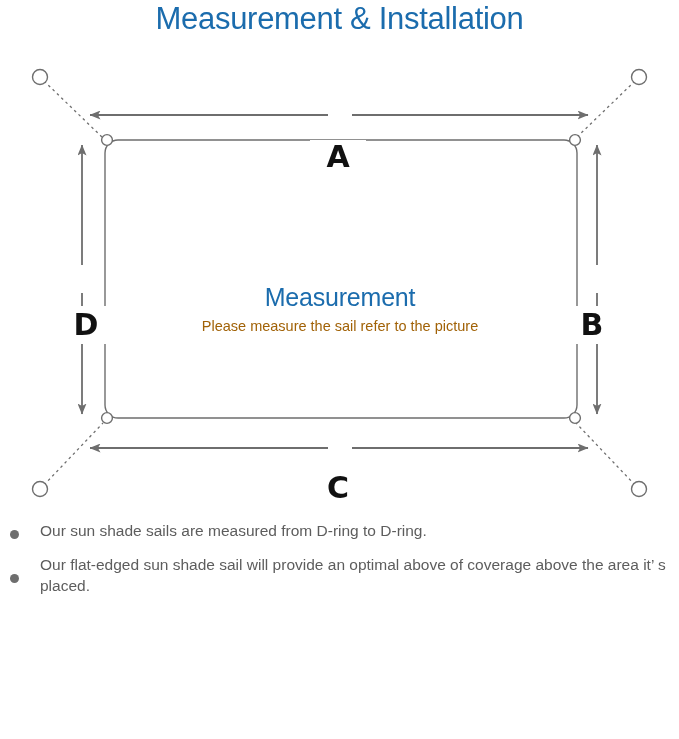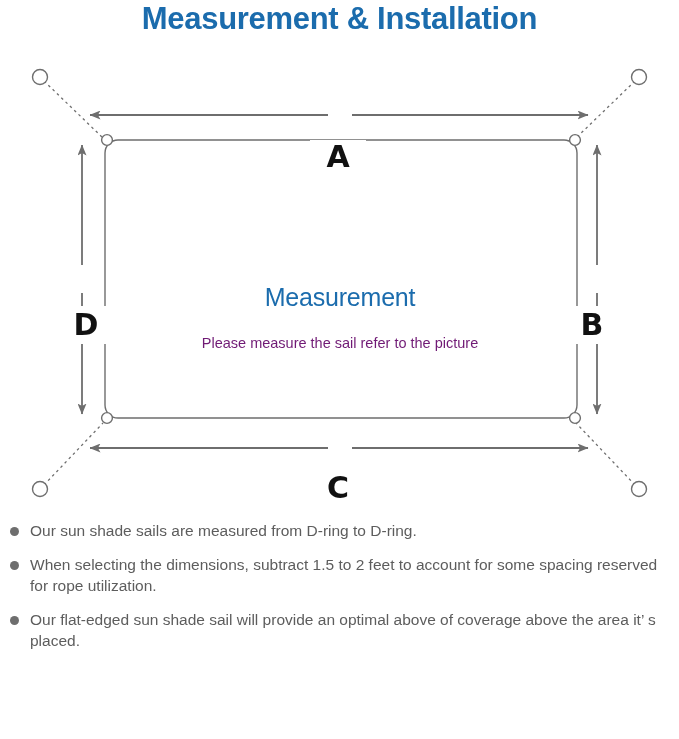--- a/index.html
+++ b/index.html
@@ -17,21 +17,21 @@
   }
 
   
   .page-title {
     position: absolute;
     left: 0;
     top: 0px;
     width: 679px;
     text-align: center;
     font-size: 31px;
-    font-weight: bold;
+    font-weight: normal;
     letter-spacing: -0.3px;
     color: #1b6cad;
     line-height: 38px;
   }
 
   
   .diagram {
     position: absolute;
     left: 0;
     top: 44px;
@@ -67,38 +67,39 @@
     text-align: center;
   }
   .center-title {
     font-size: 25px;
     font-weight: normal;
     color: #1b6cad;
     line-height: 30px;
     letter-spacing: -0.2px;
   }
   .center-sub {
-    margin-top: 21px;
+    margin-top: 4px;
     font-size: 14.5px;
-    color: #701a75;
+    color: #a16207;
     line-height: 20px;
   }
 
   
   .notes {
     position: absolute;
     left: 0;
     top: 520px;
     width: 679px;
   }
   .note-row {
     display: flex;
-    align-items: flex-start;
+    align-items: center;
     padding: 0 4px 0 10px;
     margin-bottom: 13px;
+    gap: 10px;
   }
   .note-bullet {
     flex: 0 0 auto;
     width: 9px;
     height: 9px;
     border-radius: 50%;
     background: #6e6e6e;
     margin-top: 7px;
     margin-right: 11px;
   }
@@ -179,19 +180,15 @@
   </div>
 </div>
 
 <div class="notes">
   <div class="note-row">
     <span class="note-bullet"></span>
     <span class="note-text">Our sun shade sails are measured from D-ring to D-ring.</span>
   </div>
   <div class="note-row">
     <span class="note-bullet"></span>
-    <span class="note-text">When selecting the dimensions, subtract 1.5 to 2 feet to account for some spacing reserved for rope utilization.</span>
-  </div>
-  <div class="note-row">
-    <span class="note-bullet"></span>
     <span class="note-text">Our flat-edged sun shade sail will provide an optimal above of coverage above the area it’ s placed.</span>
   </div>
 </div>
 
 </body></html>

